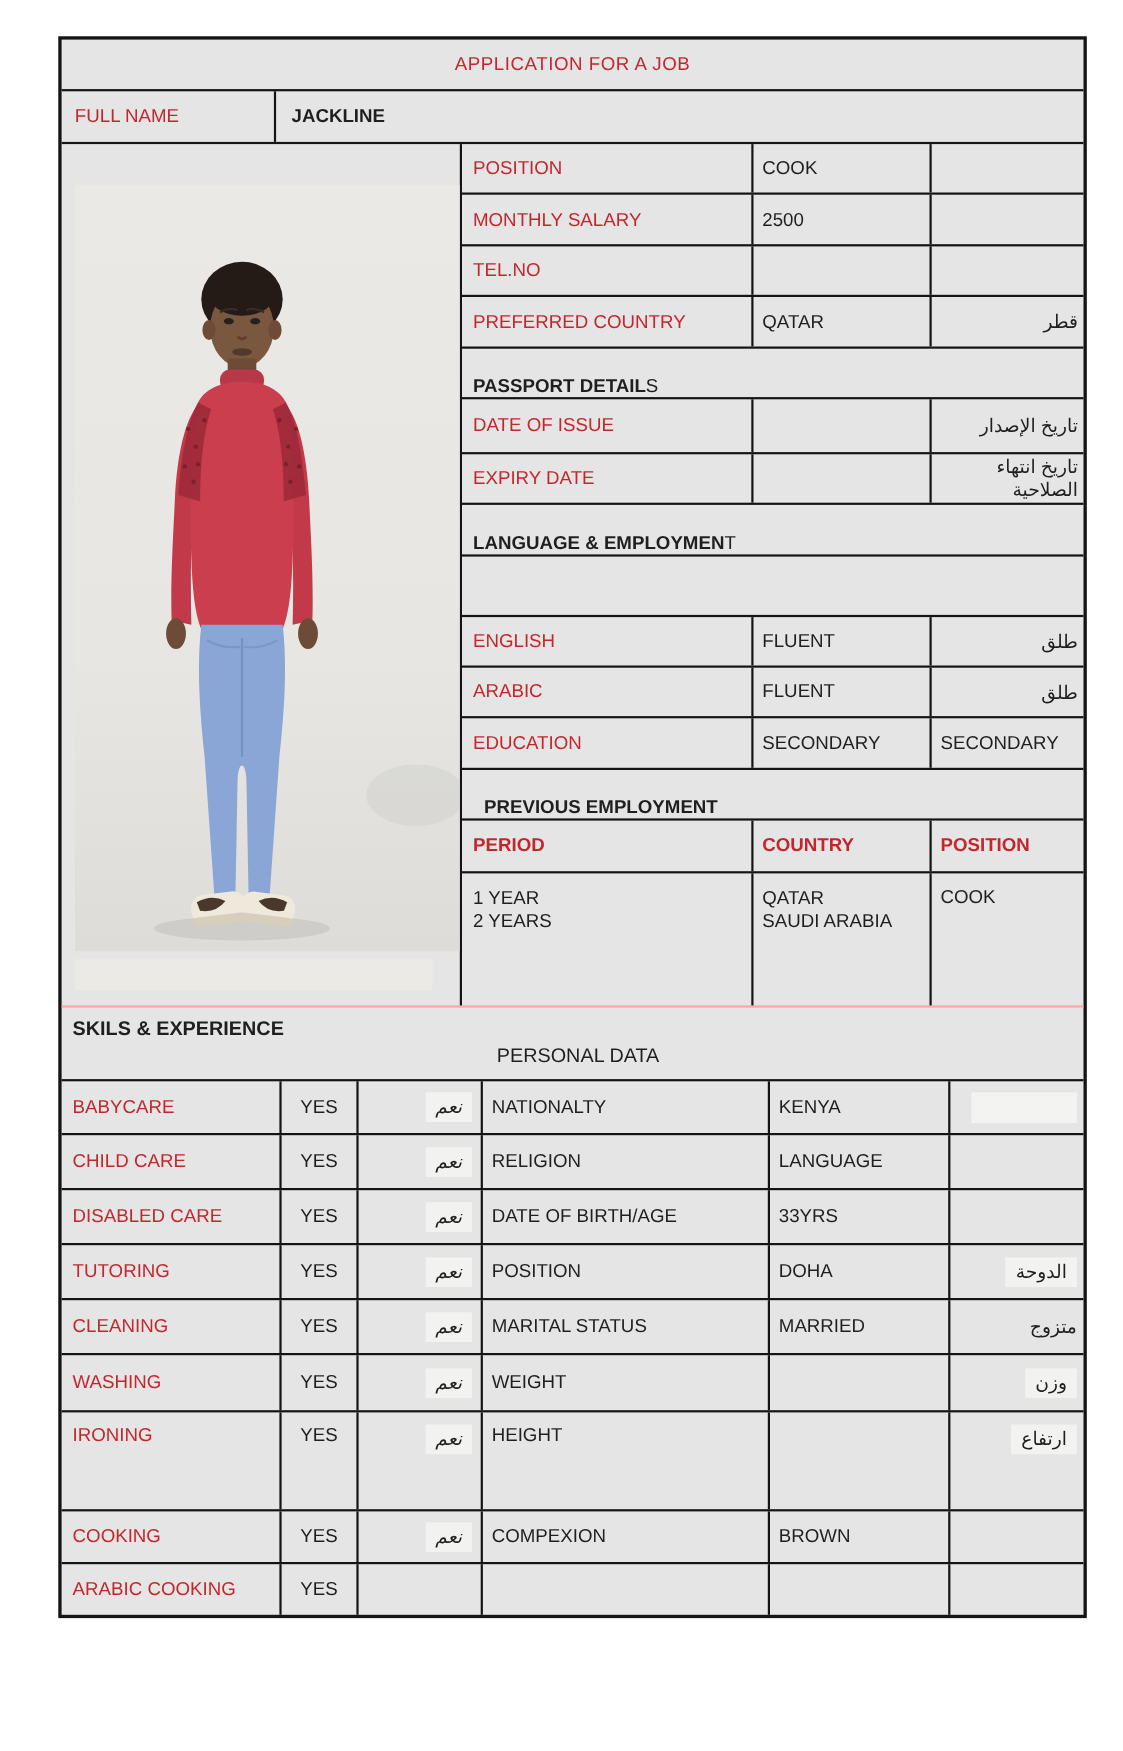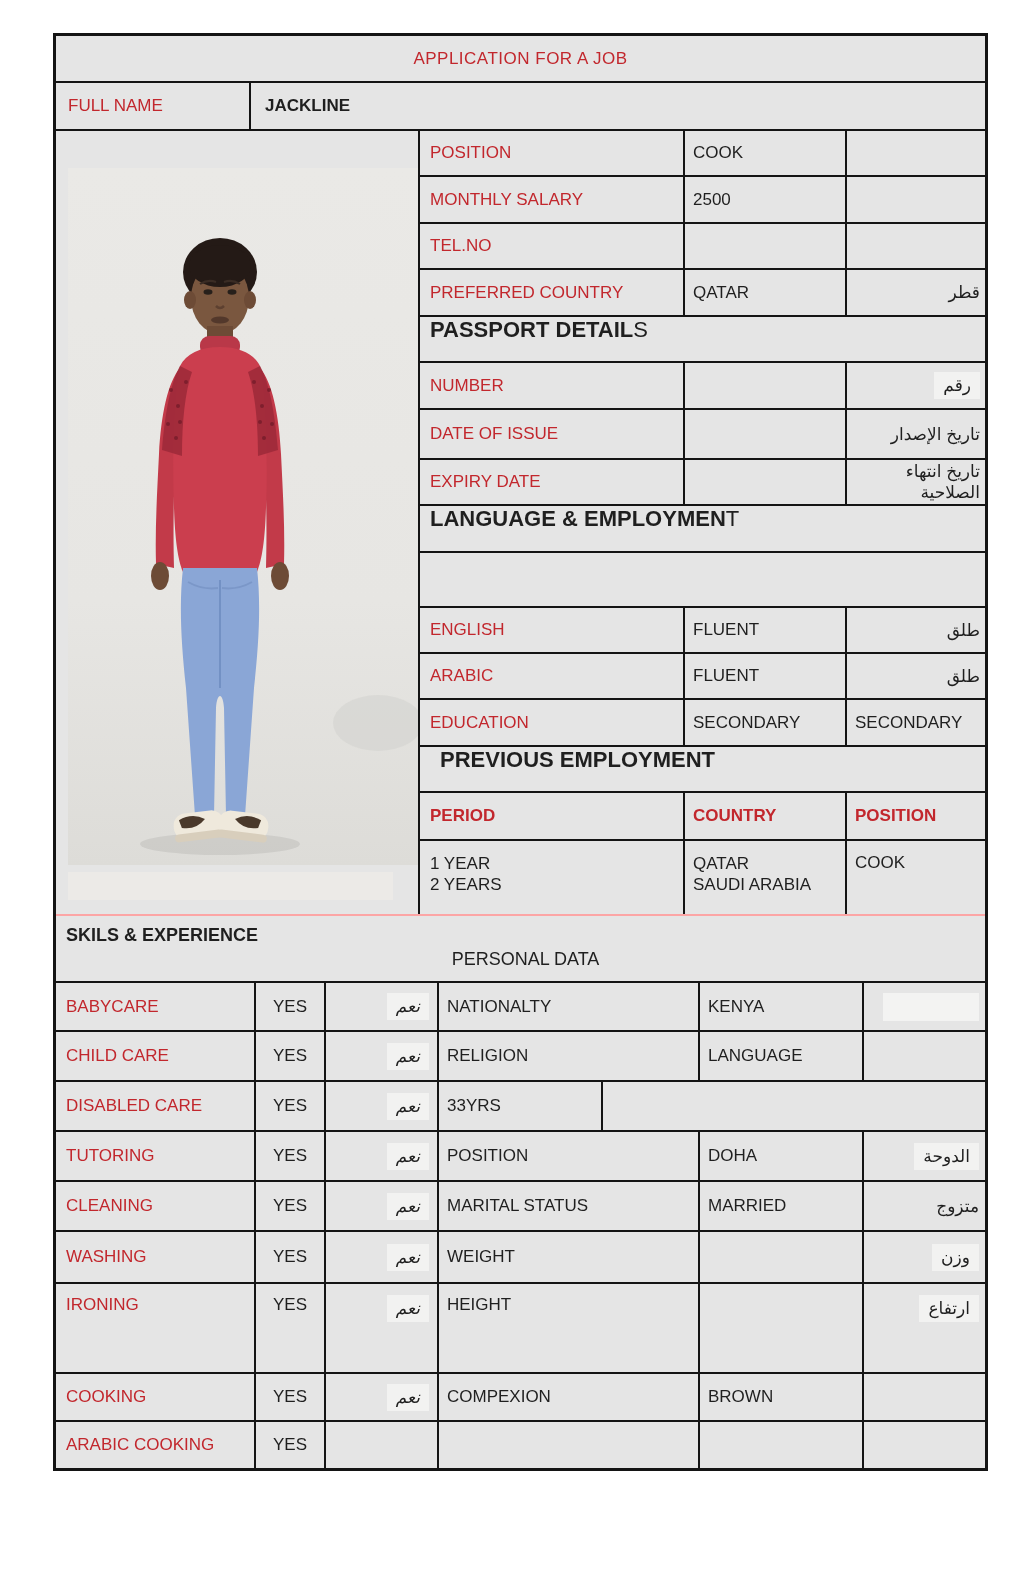--- a/index.html
+++ b/index.html
@@ -28,21 +28,21 @@
   .photo-svg { position:absolute; left:12px; top:37px; }
   .redaction-bar { position:absolute; left:12px; top:741px; width:325px; height:28px; background:#eceae7; }
 
   .right-col { flex:1; display:flex; flex-direction:column; }
   .rr { display:flex; border-bottom:2px solid #141414; }
   .rr.fill { flex:1; border-bottom:none; }
   .c-label { width:265px; padding-left:10px; }
   .c-val   { width:162px; }
   .c-ar    { flex:1; justify-content:flex-end; padding-right:5px; border-right:none; }
   .c-ar.lat{ justify-content:flex-start; padding-left:8px; }
-  .hdr { padding-left:10px; font-size:22px; align-items:flex-start; display:flex; width:100%;border-radius:20px; }
+  .hdr { padding-left:10px; font-size:17px; align-items:flex-end; display:flex; width:100%;border-radius:20px; }
   .hdr .tail { font-weight:normal; }
   .indent { padding-left:20px; }
   .top-al .cell { align-items:flex-start; padding-top:12px; }
 
   .sec { height:67px; border-bottom:2px solid #141414; padding:9px 0 0 10px; }
   .sec .l1 { font-weight:bold; font-size:18px; }
   .sec .l2 { font-weight:normal; font-size:18px; text-align:center; margin-top:3px; }
 
   .br { display:flex; border-bottom:2px solid #141414; }
   .br.last { border-bottom:none; }
@@ -176,27 +176,20 @@
             <span dir="rtl">قطر</span>
           </div>
       </div>
 
       <div class="rr" style="height:46px">
         <div class="hdr">
           <span class="bold">PASSPORT DETAIL</span>
             <span class="tail">S</span>
         </div>
       </div>
-      <div class="rr" style="height:47px">
-        <div class="cell c-label red">NUMBER</div>
-        <div class="cell c-val"></div>
-        <div class="cell c-ar">
-            <span dir="rtl" class="hl">رقم</span>
-          </div>
-      </div>
       <div class="rr" style="height:50px">
         <div class="cell c-label red">DATE OF ISSUE</div>
         <div class="cell c-val"></div>
         <div class="cell c-ar">
             <span dir="rtl">تاريخ الإصدار</span>
           </div>
       </div>
       <div class="rr" style="height:46px">
         <div class="cell c-label red">EXPIRY DATE</div>
         <div class="cell c-val"></div>
@@ -283,20 +276,21 @@
     <div class="cell p-ar">
         <span dir="rtl"></span>
       </div>
   </div>
   <div class="br" style="height:50px">
     <div class="cell s-label red">DISABLED CARE</div>
     <div class="cell s-yes">YES</div>
     <div class="cell s-naam">
         <span dir="rtl" class="hl">نعم</span>
       </div>
+    <div class="cell p-label">DATE OF BIRTH/AGE</div>
     <div class="cell p-val">33YRS</div>
     <div class="cell p-ar">
         <span dir="rtl"></span>
       </div>
   </div>
   <div class="br" style="height:50px">
     <div class="cell s-label red">TUTORING</div>
     <div class="cell s-yes">YES</div>
     <div class="cell s-naam">
         <span dir="rtl" class="hl">نعم</span>

